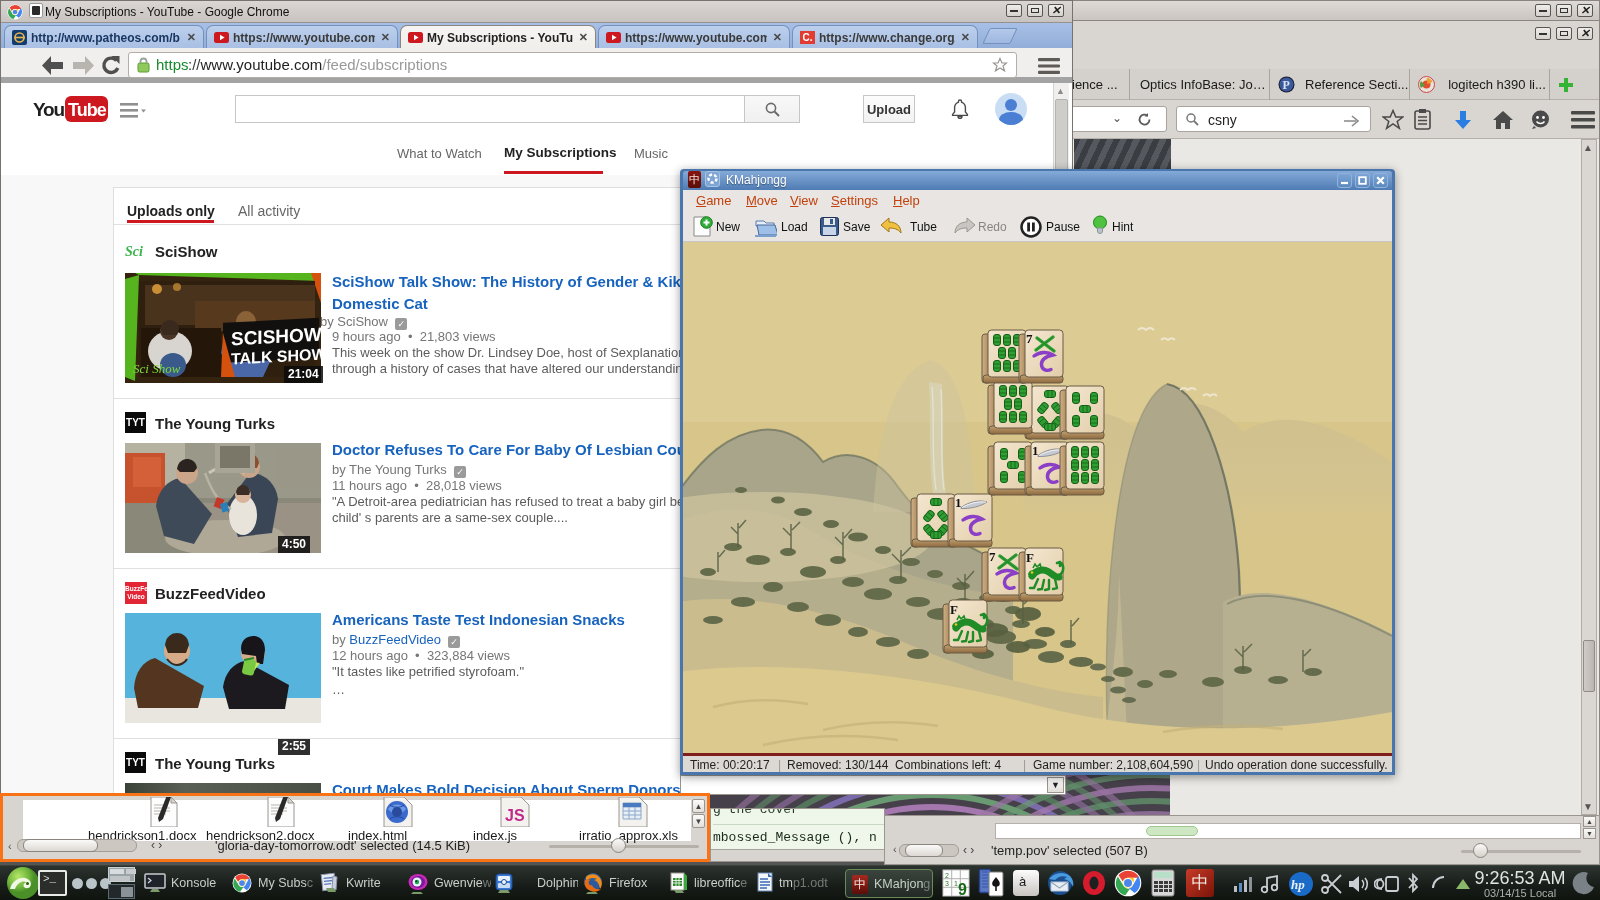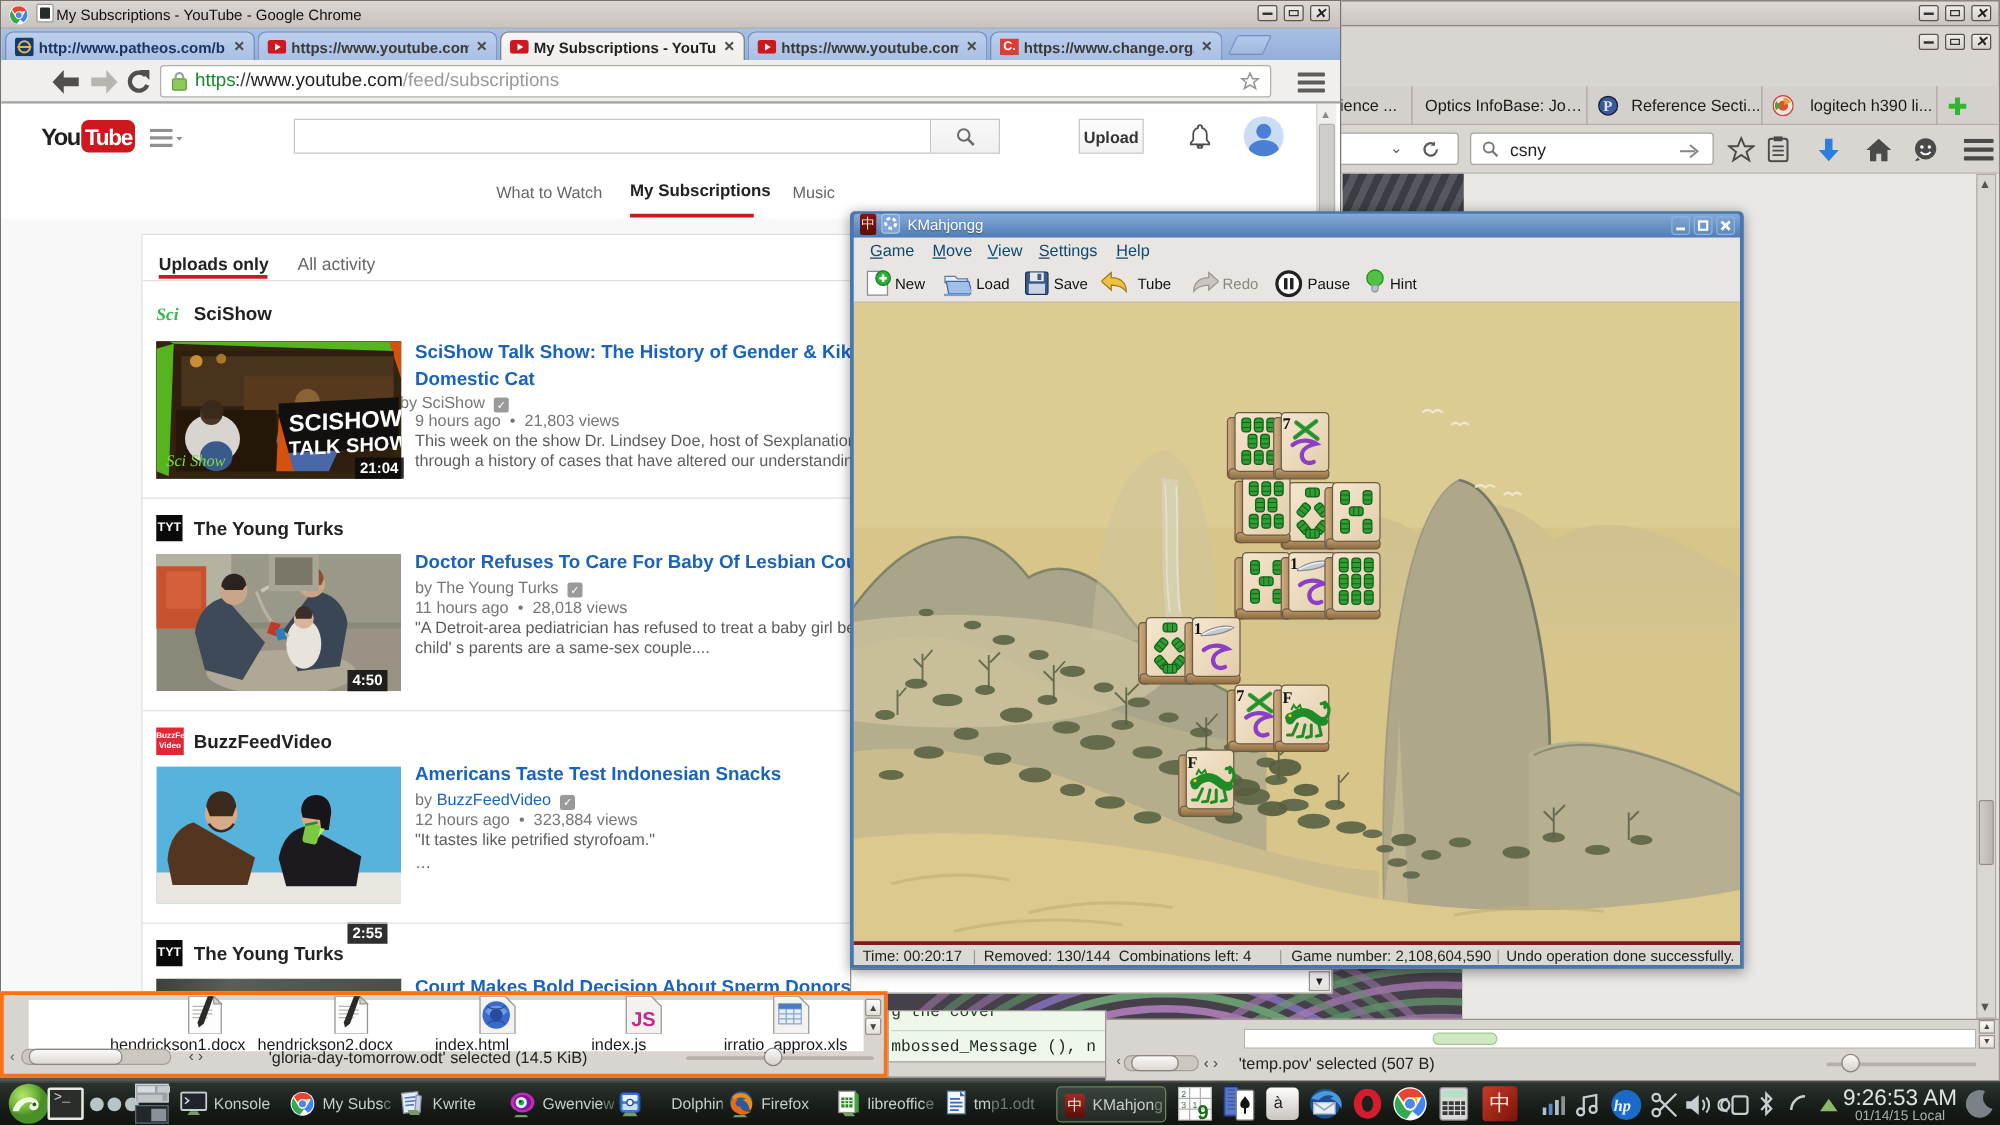--- a/index.html
+++ b/index.html
@@ -23,40 +23,40 @@
 #ff-scroll { position:absolute; right:2px; top:118px; width:16px; height:676px; background:#dad6d1; border:1px solid #b0aba5; }
 #ff-thumb { position:absolute; left:1px; width:12px; top:500px; height:52px; background:linear-gradient(90deg,#cfccc7,#bab5b0); border:1px solid #908b85; border-radius:2px; }
 
 
 #chrome { left:0; top:0; width:1073px; height:797px; background:#fff; z-index:2; border:1px solid #77726d; }
 #c-title { position:absolute; left:0; top:0; width:100%; height:22px; background:linear-gradient(#dad6d3,#c8c3bf); border-bottom:1px solid #96918c; font-size:12px; color:#111; }
 #c-tabbar { position:absolute; left:0; top:22px; width:100%; height:25px; background:linear-gradient(#a8c0e6,#92aed9); }
 .ctab { position:absolute; top:2px; height:23px; border-radius:7px 7px 0 0; font-size:12px; }
 .ctab .tx { position:absolute; left:26px; top:5px; right:22px; overflow:hidden; white-space:nowrap; }
 .ctab .cx { position:absolute; right:7px; top:5px; font-size:11px; color:#4a4a4a; font-weight:bold; }
-#c-toolbar { position:absolute; left:0; top:47px; width:100%; height:35px; background:#f1efed; border-bottom:2px solid #a3a3a3;padding-left:27px; }
+#c-toolbar { position:absolute; left:0; top:47px; width:100%; height:35px; background:#f1efed; border-bottom:6px solid #a3a3a3;padding-left:27px; }
 #c-content { position:absolute; left:0; top:82px; width:1071px; height:713px; background:#fff; overflow:hidden; }
 
 
 #yt-head { position:absolute; left:0; top:0; width:100%; height:53px; background:#fff; }
 #yt-nav { position:absolute; left:0; top:53px; width:100%; height:39px; background:#fff; }
 #yt-body { position:absolute; left:0; top:92px; width:100%; height:621px; background:#f8f8f8; }
 #yt-card { position:absolute; left:112px; top:12px; width:959px; height:700px; background:#fff; border:1px solid #dedede; }
 .sec-divider { position:absolute; left:0; width:100%; border-top:1px solid #e0e0e0; }
 .vtitle { color:#1763be; font-weight:bold; font-size:15px; }
 .meta { color:#767676; font-size:13px; }
 .desc { color:#5c5c5c; font-size:13px; }
 .chead { color:#222; font-weight:bold; font-size:15px; }
 .badge { position:absolute; background:rgba(10,10,10,.85); color:#fff; font-weight:bold; font-size:12px; padding:0 4px; height:17px; line-height:17px; }
 .vcheck { display:inline-block; width:12px; height:12px; background:#9a9a9a; border-radius:2px; color:#fff; font-size:9px; line-height:12px; text-align:center; vertical-align:-1px; }
 
 
 #kmj { left:680px; top:169px; width:715px; height:606px; z-index:4; background:#4977ad; border-radius:4px 4px 0 0; box-shadow:0 2px 10px rgba(0,0,0,.4); }
 #kmj-title { position:absolute; left:3px; top:2px; right:3px; height:19px; background:linear-gradient(#85aad8,#4f7cb4); border-radius:3px 3px 0 0; color:#fff; font-size:12px; }
-#kmj-menu { position:absolute; left:3px; top:21px; right:3px; height:22px; background:#e8e5e2; font-size:13px; color:#0c4a6e; }
+#kmj-menu { position:absolute; left:3px; top:21px; right:3px; height:22px; background:#e8e5e2; font-size:13px; color:#c2410c; }
 #kmj-toolbar { position:absolute; left:3px; top:43px; right:3px; height:30px; background:#e8e5e2; border-bottom:1px solid #c9c5c0; font-size:12px; color:#111; }
 #kmj-game { position:absolute; left:3px; top:73px; right:3px; height:511px; background:#d9c78e; overflow:hidden; }
 #kmj-status { position:absolute; left:3px; top:584px; right:3px; height:19px; background:#dcd8d3; font-size:12px; color:#222; border-top:3px solid #7f1d1d;text-align:center; }
 
 
 #moire { left:682px; top:775px; width:488px; height:45px; z-index:3; overflow:hidden; }
 #combobar { left:680px; top:775px; width:386px; height:20px; background:#fff; border:1px solid #9a958f; z-index:3; }
 #kwrite { left:710px; top:808px; width:175px; height:54px; background:#eef7ea; border:1px solid #9a958f; z-index:3; font-family:"Liberation Mono",monospace; font-size:13px; color:#1a2a1a; overflow:hidden; }
 #fmleft { left:0; top:793px; width:710px; height:69px; background:#d8d4cf; border:3px solid #f97316; z-index:3; }
 #fmright { left:884px; top:815px; width:716px; height:50px; background:#d8d4cf; border:1px solid #9a958f; z-index:3; }
@@ -1159,19 +1159,19 @@
       </svg>
     <svg width="16" height="14" style="position:absolute;left:1432px;top:10px;" viewBox="0 0 16 14">
         <path d="M1 12a11 11 0 0 1 11-11" fill="none" stroke="#c8ced2" stroke-width="2"></path>
       </svg>
     <path>
     <svg width="16" height="12" style="position:absolute;left:1455px;top:12px;" viewBox="0 0 16 12">
           <path d="M8 1l7 10H1z" fill="#8ab86a"></path>
         </svg>
     
     <div style="position:absolute;left:1468px;top:2px;width:104px;text-align:center;color:#dfe5e1;font-size:18px;">9:26:53 AM</div>
-    <div style="position:absolute;left:1468px;top:21px;width:104px;text-align:center;color:#aab2ac;font-size:11px;">01/14/15 Local</div>
+    <div style="position:absolute;left:1468px;top:21px;width:104px;text-align:center;color:#aab2ac;font-size:11px;">03/14/15 Local</div>
     <svg width="24" height="24" style="position:absolute;left:1572px;top:5px;" viewBox="0 0 24 24">
           <path d="M16 2a11 11 0 1 0 6 14A9 9 0 0 1 16 2z" fill="#7a8288"></path>
         </svg>
   </path></div>
 
 </div>
 
 </body></html>

